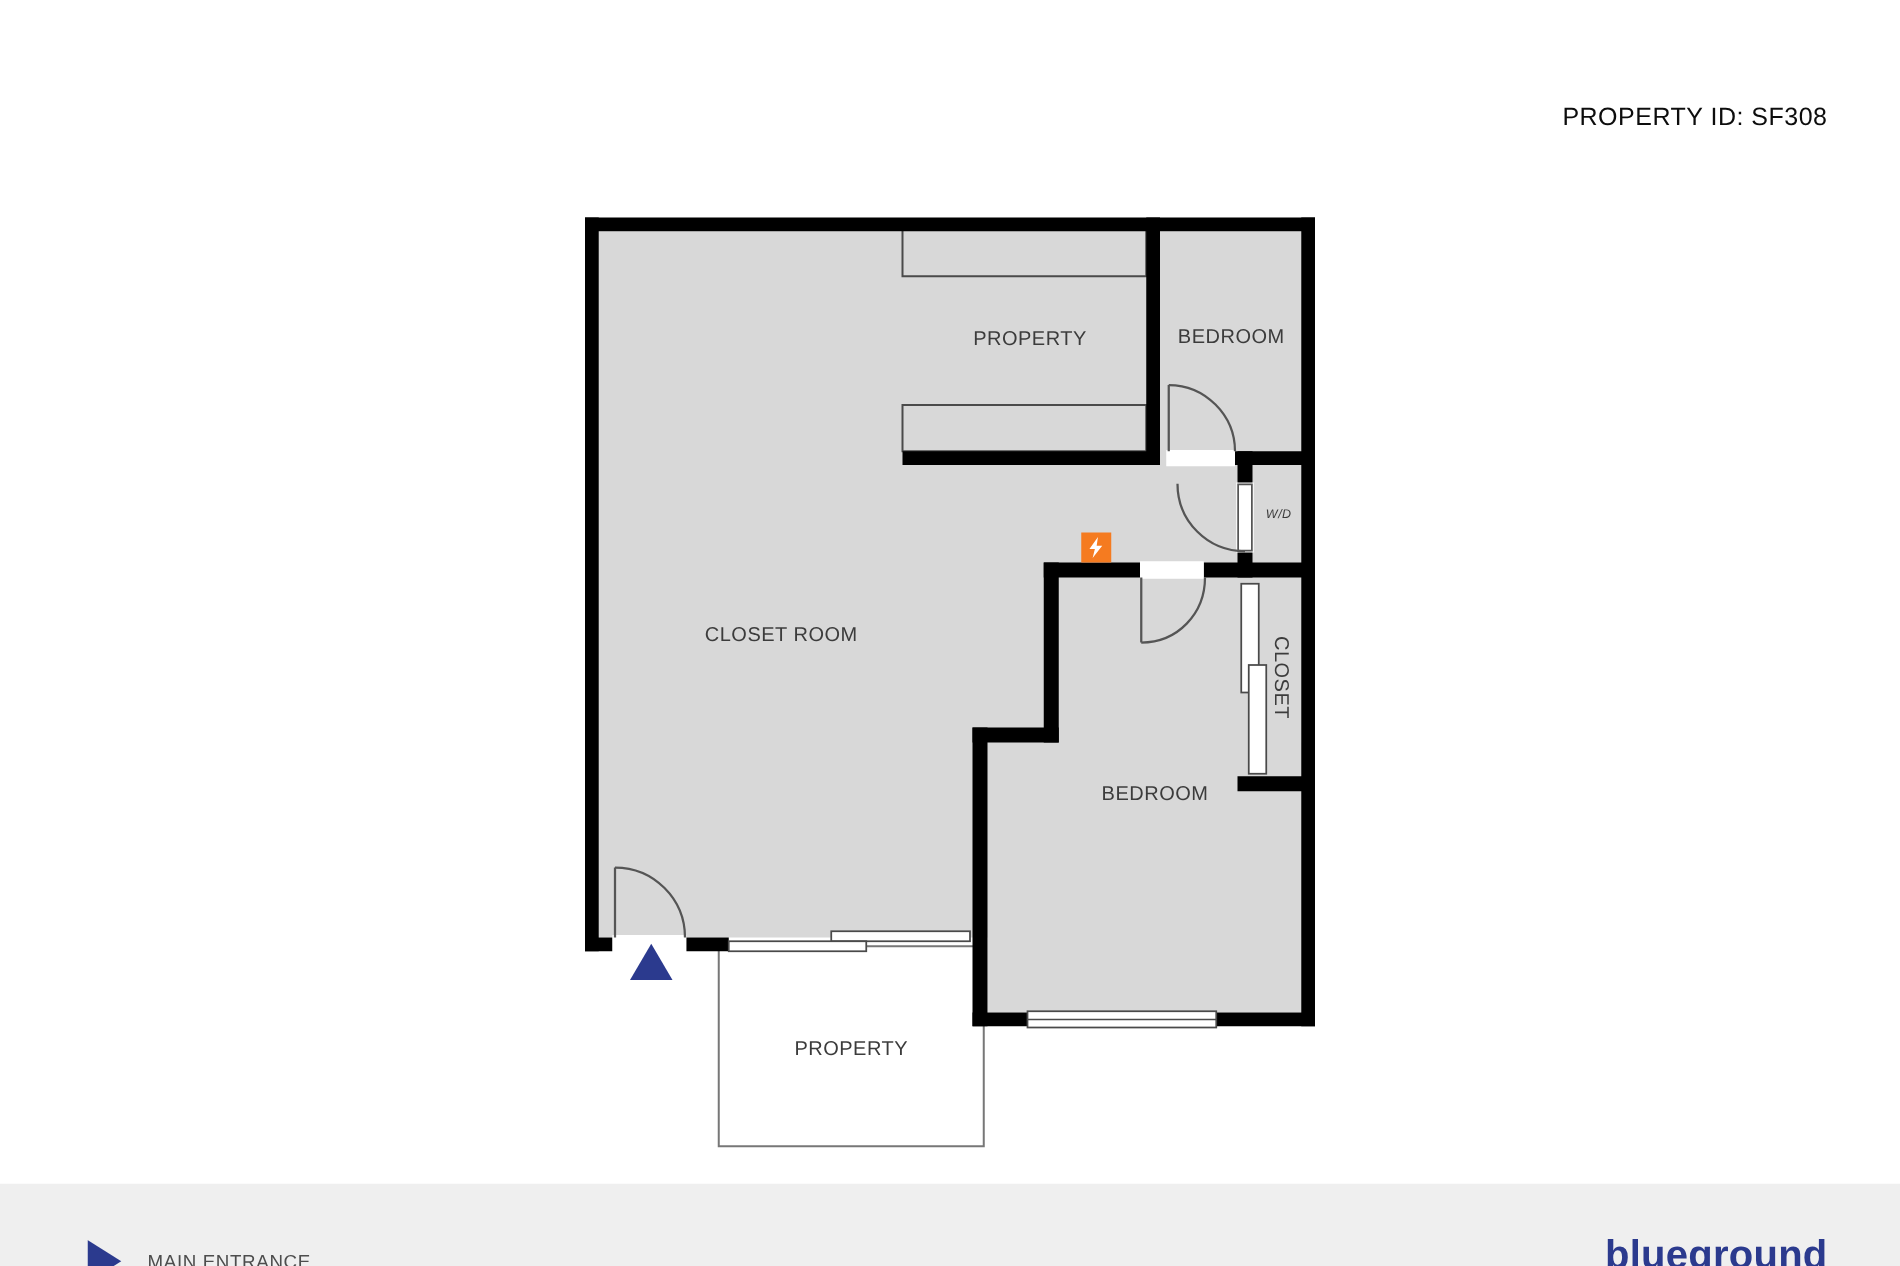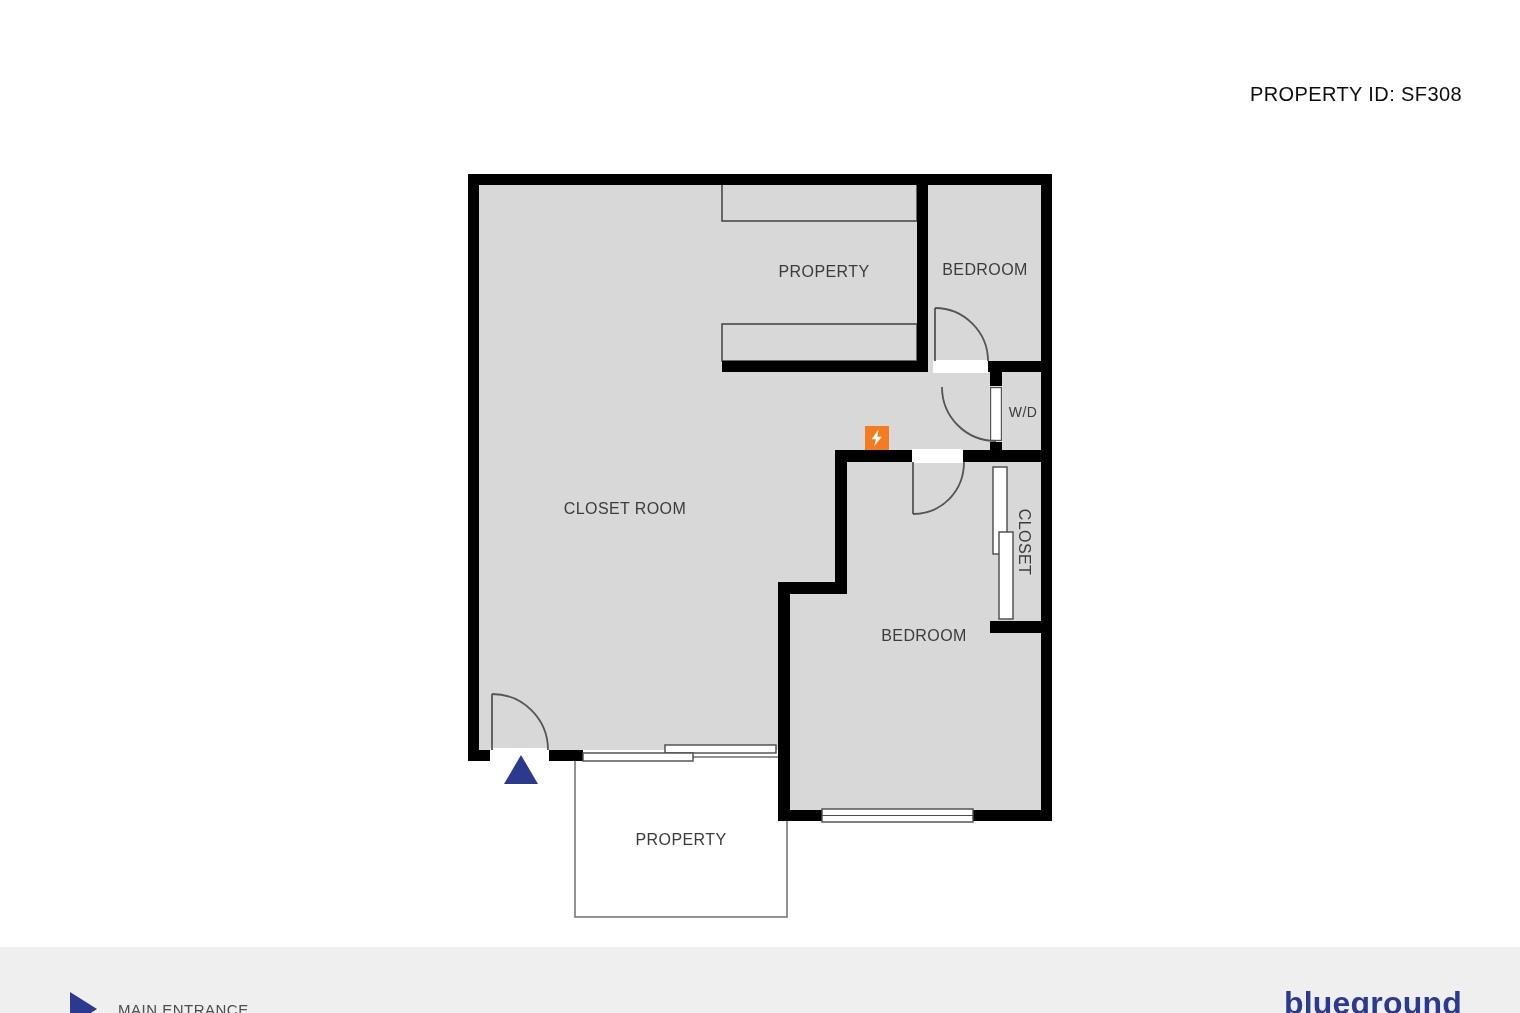--- a/index.html
+++ b/index.html
@@ -24,21 +24,21 @@
   .plan-svg { position: absolute; left: 0; top: 0; }
 
   .room-label {
     position: absolute;
     transform: translate(-50%, -50%);
     font-size: 16px;
     color: #3c3c3c;
     letter-spacing: 0.4px;
     white-space: nowrap;
   }
-  .room-label.small { font-size: 14px; }
+  .room-label.small { font-size: 10px; font-style: italic; }
   .room-label.rotated { transform: translate(-50%, -50%) rotate(90deg); }
 
   .footer {
     position: absolute;
     left: 0; top: 903px;
     width: 1520px; height: 110px;
     background: #efefef;
   }
   .legend-item { position: absolute; display: flex; align-items: center; }
   .legend-icon { display: block; }

